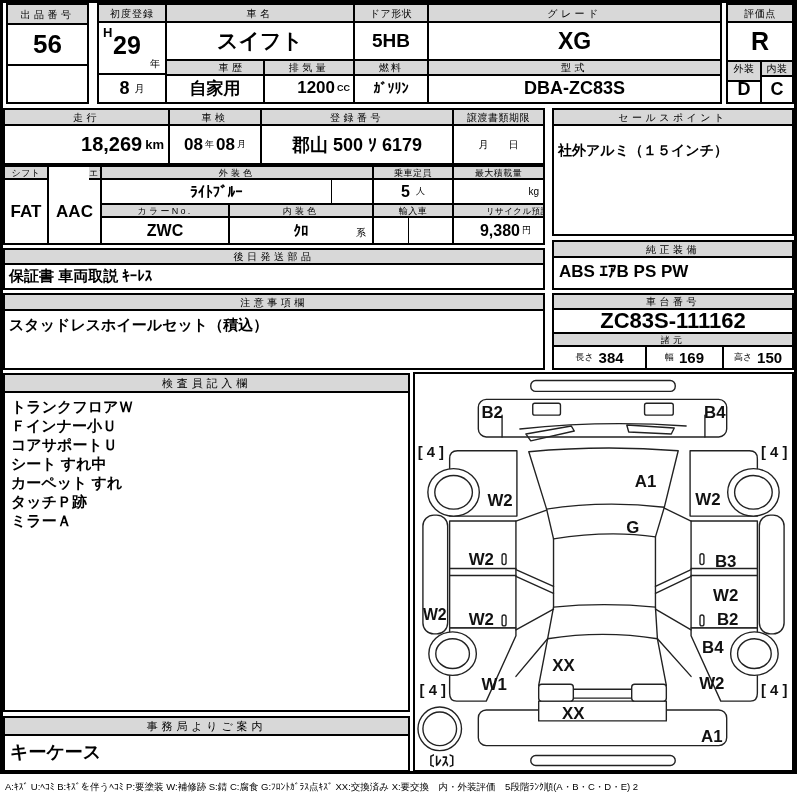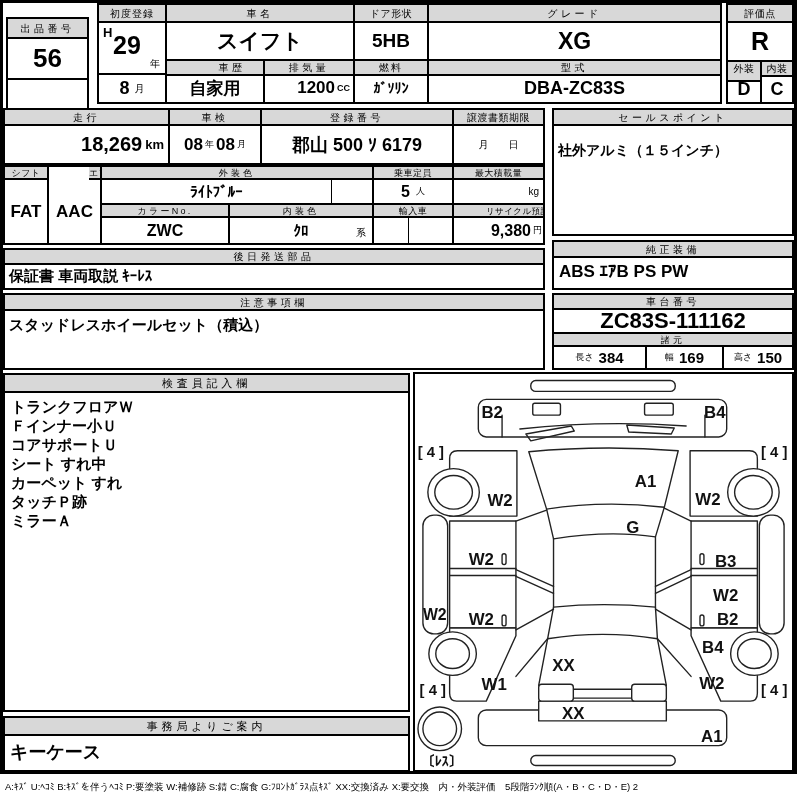--- a/index.html
+++ b/index.html
@@ -18,21 +18,21 @@
   .flex-r { display:flex; align-items:center; justify-content:flex-end; }
   .flex-l { display:flex; align-items:center; justify-content:flex-start; }
   .legend { position:absolute; left:5px; top:781px; width:792px; font-size:9.5px; white-space:nowrap; letter-spacing:0; }
   svg text { font-family:"Liberation Sans","DejaVu Sans",sans-serif; font-weight:bold; fill:#111; }
 </style>
 </head>
 <body>
 
 <div class="sheet"></div>
 
-<div class="box" style="left:6px;top:3px;width:83px;height:101px;margin-top:14px;">
+<div class="box" style="left:6px;top:3px;width:83px;height:101px;">
   <div class="hdr" style="height:20px;line-height:19px;">出品番号</div>
   <div class="val brd-b flex-c" style="height:41px;font-size:26px;">56</div>
   <div style="height:34px;"></div>
 </div>
 
 <div class="box" style="left:97px;top:3px;width:625px;height:101px;">
 
   <div class="abs brd-r" style="left:0;top:0;width:68px;height:97px;">
     <div class="hdr" style="height:18px;line-height:17px;letter-spacing:0.1em;">初度登録</div>
     <div class="abs" style="left:0;top:18px;width:100%;height:52px;border-bottom:2px solid #000;">
@@ -155,21 +155,21 @@
       <div style="width:35px;border-right:1px solid #000;"></div>
       <div style="flex:1;"></div>
     </div>
   </div>
   <div class="abs" style="left:449px;top:0;width:89px;height:76px;">
     <div class="hdr tight" style="height:13px;line-height:12px;font-size:9px;">最大積載量</div>
     <div class="flex-r" style="height:25px;border-bottom:2px solid #000;padding-right:4px;">
       <span style="font-size:10px;">kg</span>
     </div>
     <div class="hdr tight" style="height:13px;line-height:12px;font-size:8.5px;padding-left:32px;">リサイクル預託金</div>
-    <div class="flex-r" style="height:25px;padding-right:1px;">
+    <div class="flex-r" style="height:25px;padding-right:12px;">
       <span class="val" style="font-size:16px;">9,380</span>
       <span style="font-size:9px;margin-left:2px;">円</span>
     </div>
   </div>
 </div>
 
 <div class="box" style="left:3px;top:248px;width:542px;height:42px;">
   <div class="hdr" style="height:15px;line-height:14px;">後日発送部品</div>
   <div class="val flex-l" style="height:23px;font-size:15px;padding-left:4px;">保証書 車両取説 ｷｰﾚｽ</div>
 </div>

